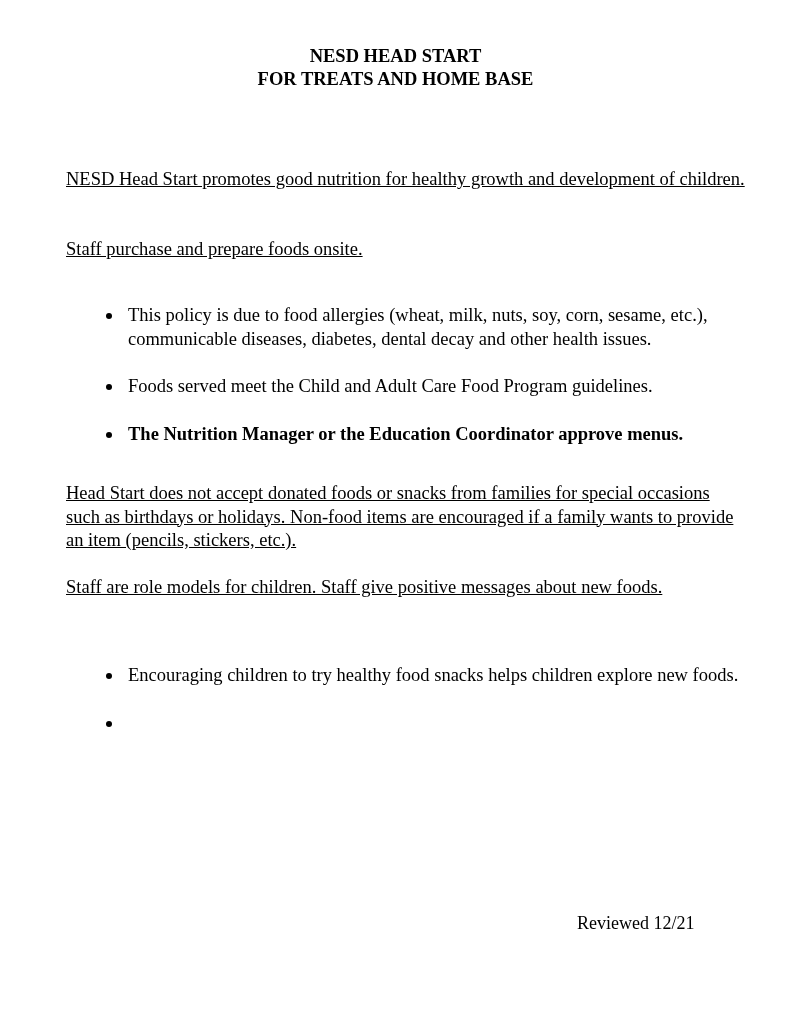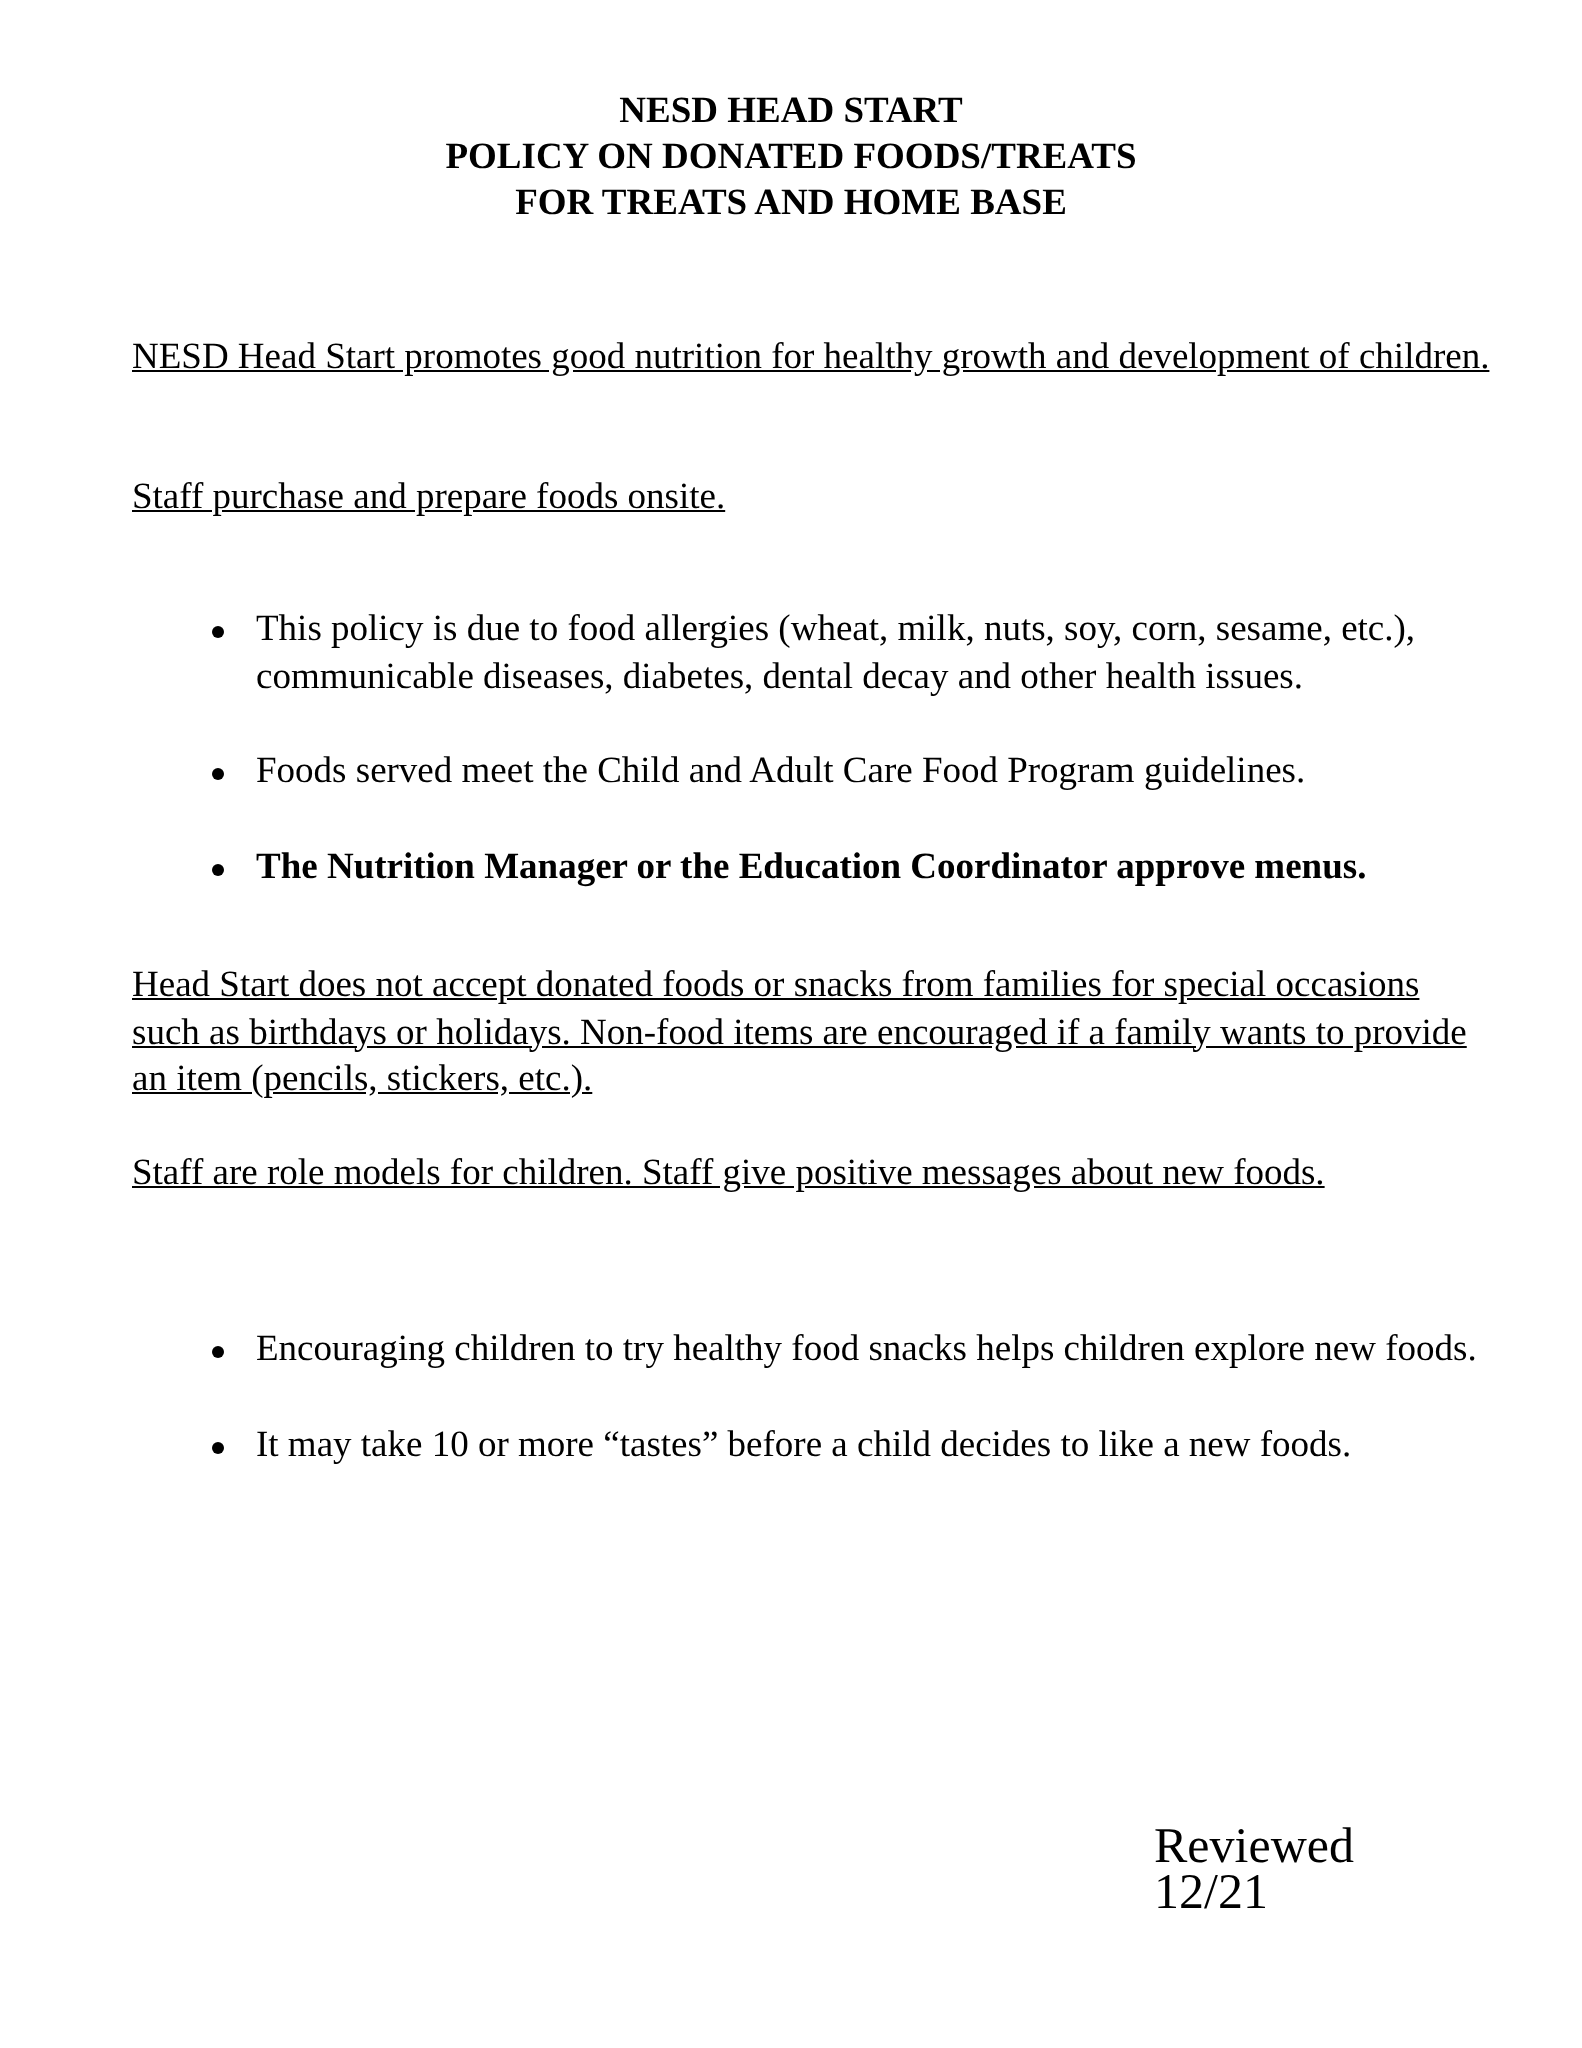--- a/index.html
+++ b/index.html
@@ -60,32 +60,31 @@
       top: 9px;
       width: 6px;
       height: 6px;
       border-radius: 50%;
       background: #000;
     }
     .reviewed {
       position: absolute;
       left: 577px;
       top: 912px;
-      font-size: 25px;
+      font-size: 18px;
       line-height: 23px;
     }
   </style>
 </head>
 <body>
 
 <div class="page">
 
   <div class="title-block">
     <span class="title-line">NESD HEAD START</span>
-    <span class="title-line">POLICY ON DONATED FOODS/TREATS</span>
     <span class="title-line">FOR TREATS AND HOME BASE</span>
   </div>
 
   <p class="para" style="top:168px;">NESD Head Start promotes good nutrition for healthy growth and development of children.</p>
 
   <p class="para" style="top:238px;">Staff purchase and prepare foods onsite.</p>
 
   <ul class="bullet-list" style="top:288px;">
     <li class="bullet-item">
       <span class="bullet-dot"></span>
@@ -105,19 +104,18 @@
 
   <p class="para" style="top:576px;">Staff are role models for children. Staff give positive messages about new foods.</p>
 
   <ul class="bullet-list" style="top:648px;">
     <li class="bullet-item">
       <span class="bullet-dot"></span>
       <span>Encouraging children to try healthy food snacks helps children explore new foods.</span>
     </li>
     <li class="bullet-item" style="margin-top:24px;">
       <span class="bullet-dot"></span>
-      <span>It may take 10 or more “tastes” before a child decides to like a new foods.</span>
     </li>
   </ul>
 
   <div class="reviewed">Reviewed 12/21</div>
 
 </div>
 
 </body></html>

